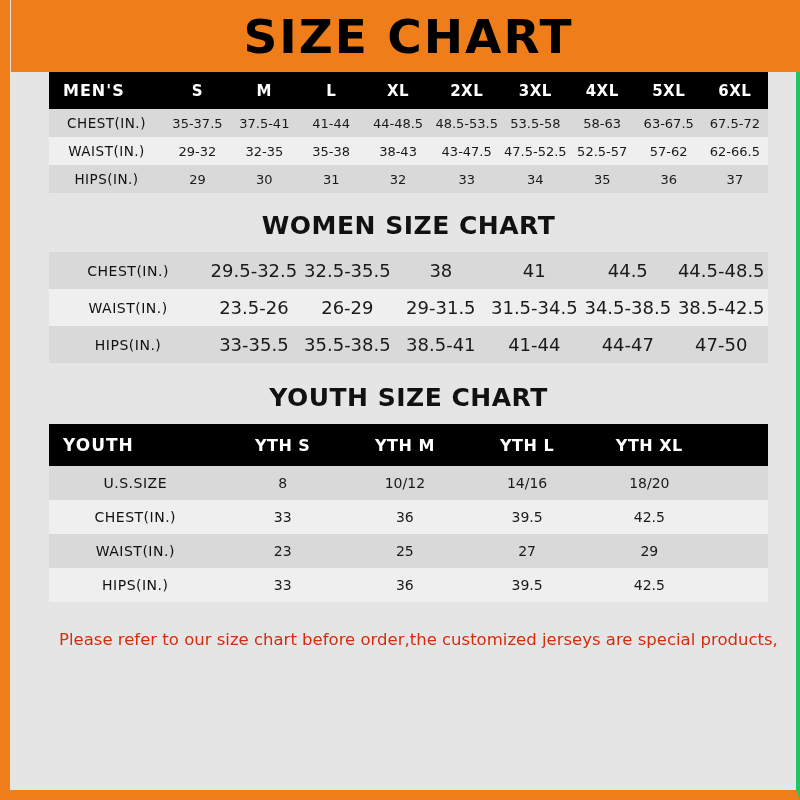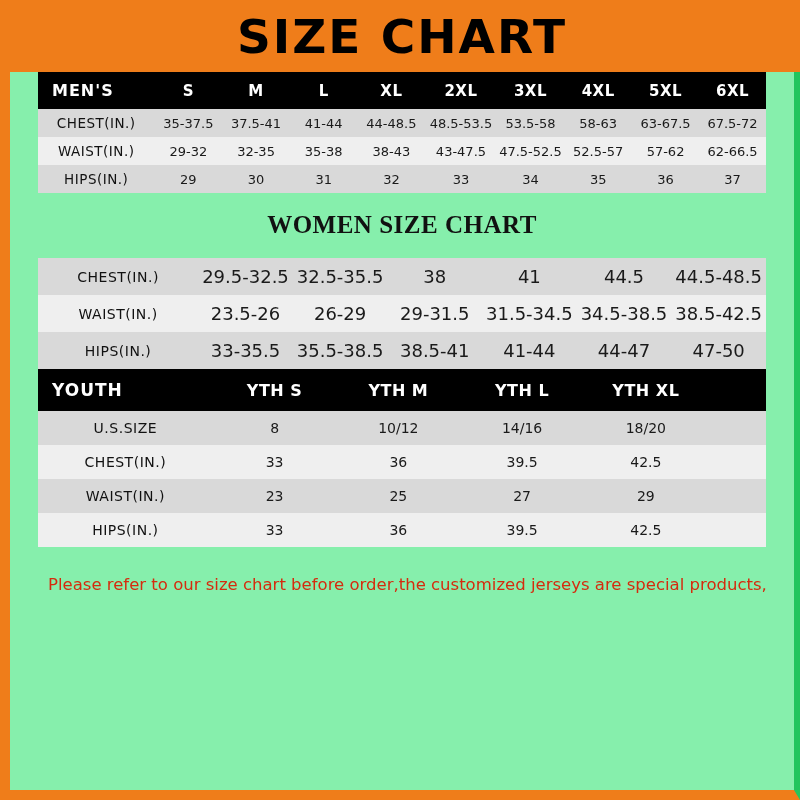--- a/index.html
+++ b/index.html
@@ -10,25 +10,26 @@
     width: 800px;
     height: 800px;
     background: #ffffff;
     font-family: "DejaVu Sans", sans-serif;
     overflow: hidden;
   }
   .page {
     position: relative;
     width: 800px;
     height: 800px;
-    background: #86efac;
+    background: #e5e5e5;
     box-sizing: border-box;
     border-left: 10px solid #ef7d1a;
-    border-right: 6px solid #22c55e;
+    border-right: 4px solid #22c55e;
     border-bottom: 10px solid #ef7d1a;
+    padding-left: 11px;
   }
   .banner {
     background: #ef7d1a;
     height: 72px;
     display: flex;
     align-items: center;
     justify-content: center;
     margin: 0 -10px;
   }
   .banner-title {
@@ -44,21 +45,21 @@
   }
   .section-title {
     text-align: center;
     font-family: "DejaVu Sans", sans-serif;
     font-weight: bold;
     font-size: 25px;
     color: #111111;
     letter-spacing: 0.5px;
   }
   .t-man { margin-top: 16px; margin-bottom: 10px; }
-  .t-women { margin-top: 18px; margin-bottom: 19px; font-family: Liberation Serif, serif; }
+  .t-women { margin-top: 18px; margin-bottom: 12px; }
   .t-youth { margin-top: 20px; margin-bottom: 12px; }
 
   table.chart {
     width: 100%;
     border-collapse: collapse;
     table-layout: fixed;
   }
   table.chart tr.head {
     background: #000000;
   }
@@ -225,20 +226,21 @@
           <td>33-35.5</td>
           <td>35.5-38.5</td>
           <td>38.5-41</td>
           <td>41-44</td>
           <td>44-47</td>
           <td>47-50</td>
         </tr>
       </tbody>
     </table>
 
+    <div class="section-title t-youth">YOUTH SIZE CHART</div>
     <table class="chart youth">
       <colgroup>
         <col style="width:24%">
           <col style="width:17%">
           <col style="width:17%">
           <col style="width:17%">
           <col style="width:17%">
           <col style="width:8%">
       </colgroup>
       <tbody>

